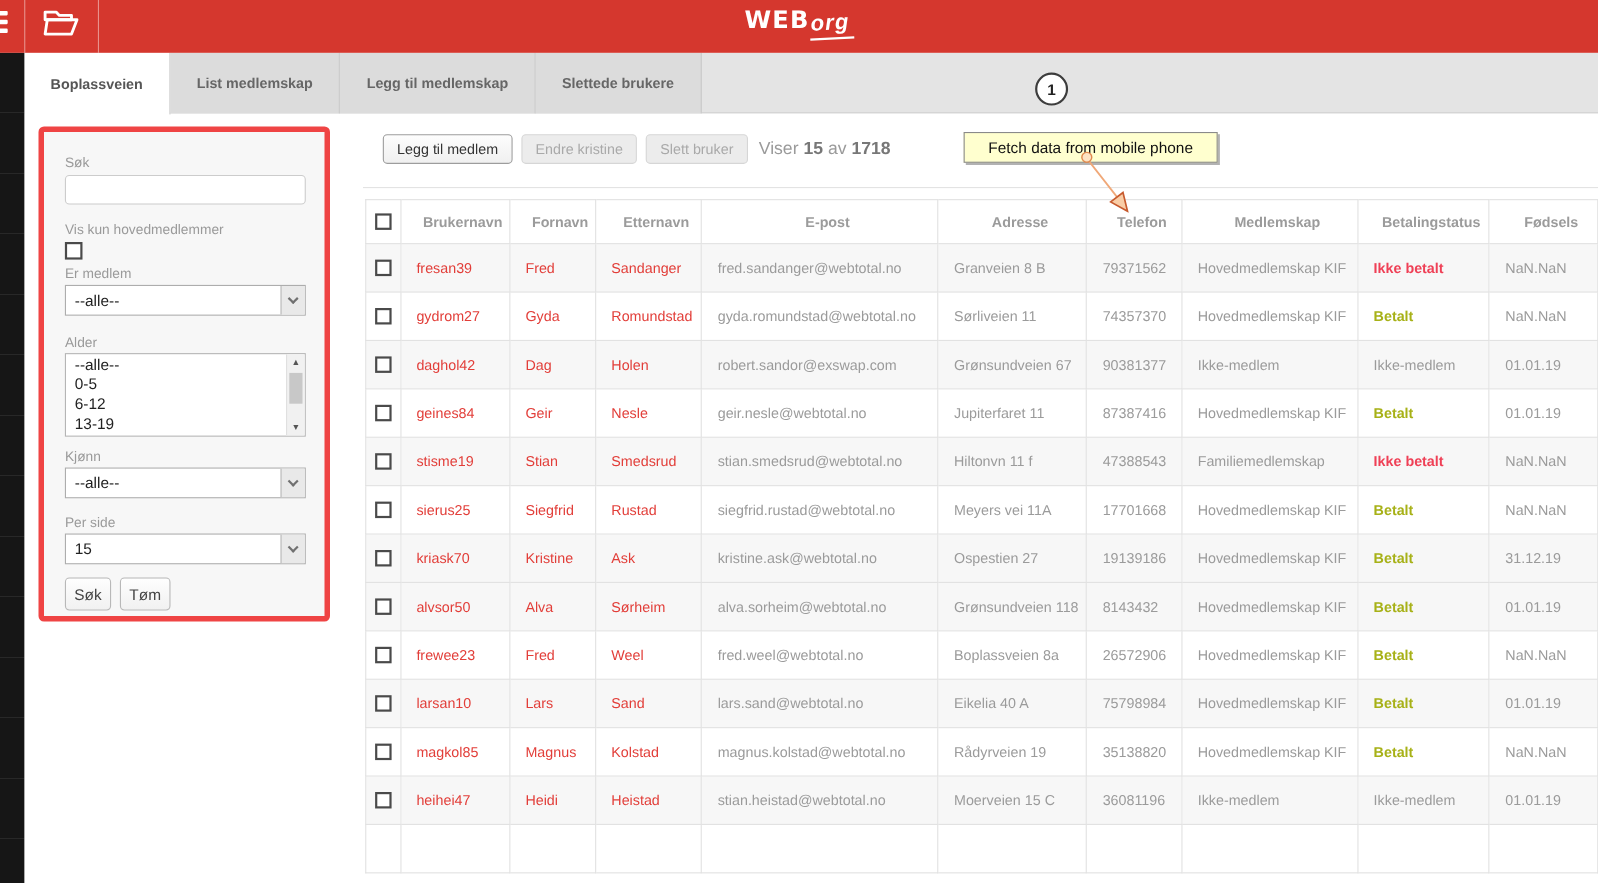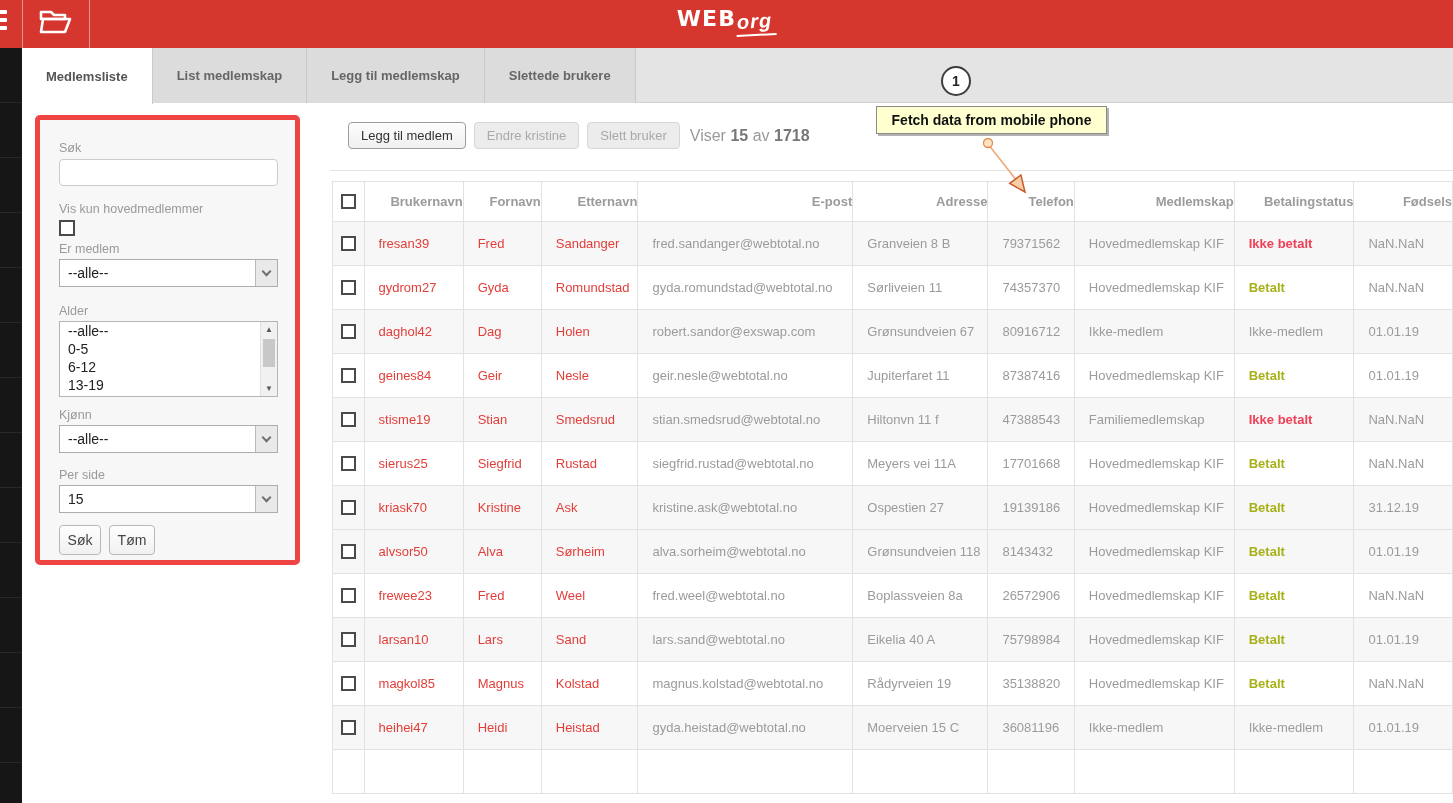--- a/index.html
+++ b/index.html
@@ -65,37 +65,37 @@
   .tb-btn.primary { background:linear-gradient(#fdfdfd,#f0f0f0); border:1px solid #9d9d9d; color:#333; }
   .tb-btn.disabled { background:#ececec; border:1px solid #d6d6d6; color:#a9a9a9; }
   .showing { font-size:16px; color:#9a9a9a; margin-left:2px; }
   .showing b { color:#777; }
   .toolbar-divider { position:absolute; left:330px; top:170px; width:1123px; height:1px; background:#e3e3e3; }
 
   
   .table-wrap { position:absolute; left:332px; top:181px; z-index:1; }
   table { border-collapse:collapse; table-layout:fixed; }
   th, td { border:1px solid #e2e2e2; font-size:13px; overflow:hidden; white-space:nowrap; }
-  th { height:40px; color:#9b9b9b; font-weight:700; text-align:right; padding:0 0 0 14px; background:#fff; }
+  th { height:40px; color:#9b9b9b; font-weight:700; text-align:center; padding:0 0 0 14px; background:#fff; }
   td { height:44px; padding:0 0 0 14px; color:#9b9b9b; }
   tr.striped td { background:#f7f7f7; }
   td.cb-cell, th.cb-cell { padding:0; text-align:center; }
   .tbl-check { width:15px; height:15px; background:#fff; border:2px solid #4a4a4a; margin:0 auto; }
   .link { color:var(--link-red,#e23e39); }
   .st-paid { color:var(--paid,#a7b117); font-weight:700; }
   .st-unpaid { color:var(--unpaid,#ef4056); font-weight:700; }
   .st-muted { color:var(--muted,#9b9b9b); }
 
   
   .step-circle { position:absolute; left:941px; top:66px; width:30px; height:30px; border-radius:50%;
     background:#fff; border:2px solid #3d3d3d; z-index:6; display:flex; align-items:center;
     justify-content:center; font-size:14px; font-weight:700; color:#222; }
-  .tooltip { position:absolute; left:876px; top:106px; width:231px; height:28px;
+  .tooltip { position:absolute; left:876px; top:120px; width:231px; height:28px;
     background:var(--tooltip-bg,#ffffcf); border:1px solid #8a8a8a; box-shadow:2px 2px 0 rgba(0,0,0,.30);
-    z-index:6; display:flex; align-items:center; justify-content:center; font-size:14px; color:#111;font-weight:bold; }
+    z-index:6; display:flex; align-items:center; justify-content:center; font-size:14px; color:#111; }
   .arrow-svg { position:absolute; left:955px; top:136px; z-index:6; }
   .arrow-line { stroke:#f0a878; stroke-width:1.6; }
   .arrow-dot  { fill:#fde3c3; stroke:#e08a4f; stroke-width:1.3; }
   .arrow-head { fill:#f9cda6; stroke:#c75b2e; stroke-width:1.5; }
 </style>
 </head>
 <body>
 
 <div class="app-header">
   <div class="burger">
@@ -112,21 +112,21 @@
     </span>
   </div>
   <div class="logo">
     <span class="w1">WEB</span><span class="w2">org</span>
   </div>
 </div>
 
 <div class="nav-strip"></div>
 
 <div class="tabbar">
-    <div class="tab active">Medlemsliste</div>
+    <div class="tab active">Boplassveien</div>
     <div class="tab">List medlemskap</div>
     <div class="tab">Legg til medlemskap</div>
     <div class="tab">Slettede brukere</div>
   </div>
 
 <div class="filter-panel">
   <div class="fp-label" style="top:21px">Søk</div>
   <div class="fp-input" style="top:39px"></div>
   <div class="fp-label" style="top:82px">Vis kun hovedmedlemmer</div>
   <div class="fp-check" style="top:100px"></div>
@@ -243,21 +243,21 @@
         </tr>
         <tr class="striped">
           <td class="cb-cell">
             <div class="tbl-check"></div>
           </td>
           <td class="link">daghol42</td>
           <td class="link">Dag</td>
           <td class="link">Holen</td>
           <td>robert.sandor@exswap.com</td>
           <td>Grønsundveien 67</td>
-          <td>80916712</td>
+          <td>90381377</td>
           <td>Ikke-medlem</td>
           <td class="st-muted">Ikke-medlem</td>
           <td>01.01.19</td>
         </tr>
         <tr>
           <td class="cb-cell">
             <div class="tbl-check"></div>
           </td>
           <td class="link">geines84</td>
           <td class="link">Geir</td>
@@ -367,21 +367,21 @@
           <td class="st-paid">Betalt</td>
           <td>NaN.NaN</td>
         </tr>
         <tr class="striped">
           <td class="cb-cell">
             <div class="tbl-check"></div>
           </td>
           <td class="link">heihei47</td>
           <td class="link">Heidi</td>
           <td class="link">Heistad</td>
-          <td>gyda.heistad@webtotal.no</td>
+          <td>stian.heistad@webtotal.no</td>
           <td>Moerveien 15 C</td>
           <td>36081196</td>
           <td>Ikke-medlem</td>
           <td class="st-muted">Ikke-medlem</td>
           <td>01.01.19</td>
         </tr>
         <tr>
           <td class="cb-cell"></td>
           <td class="link"></td>
           <td class="link"></td>

